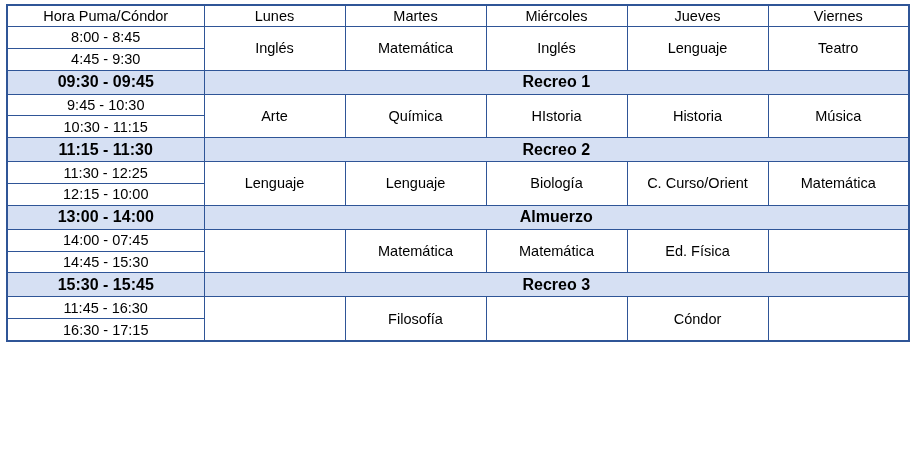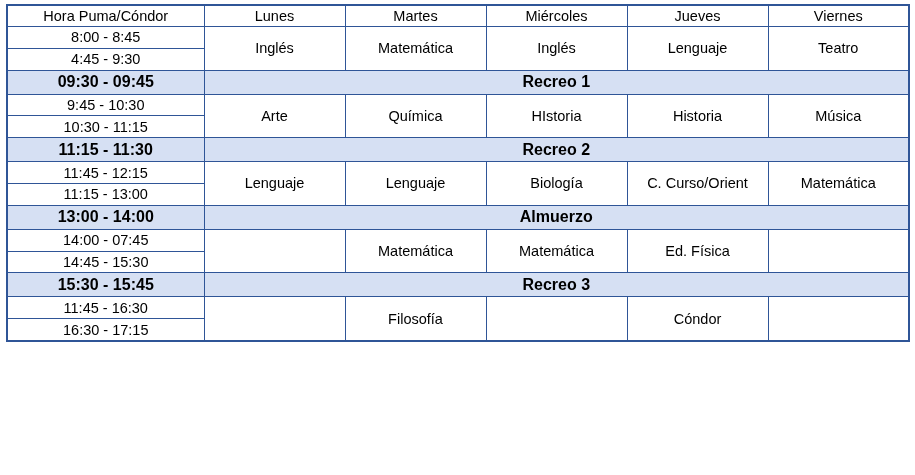--- a/index.html
+++ b/index.html
@@ -119,29 +119,29 @@
       <tr>
         <td class="hour-cell">10:30 - 11:15</td>
       </tr>
 
       <tr class="break-row">
         <td class="break-label">11:15 - 11:30</td>
         <td class="break-name" colspan="5">Recreo 2</td>
       </tr>
 
       <tr>
-        <td class="hour-cell">11:45 - 12:15</td>
+        <td class="hour-cell">11:30 - 12:25</td>
         <td rowspan="2">Lenguaje</td>
         <td rowspan="2">Lenguaje</td>
         <td rowspan="2">Biología</td>
         <td rowspan="2">C. Curso/Orient</td>
         <td rowspan="2">Matemática</td>
       </tr>
       <tr>
-        <td class="hour-cell">11:15 - 13:00</td>
+        <td class="hour-cell">12:15 - 10:00</td>
       </tr>
 
       <tr class="break-row">
         <td class="break-label">13:00 - 14:00</td>
         <td class="break-name" colspan="5">Almuerzo</td>
       </tr>
 
       <tr>
         <td class="hour-cell">14:00 - 07:45</td>
         <td rowspan="2"></td>

